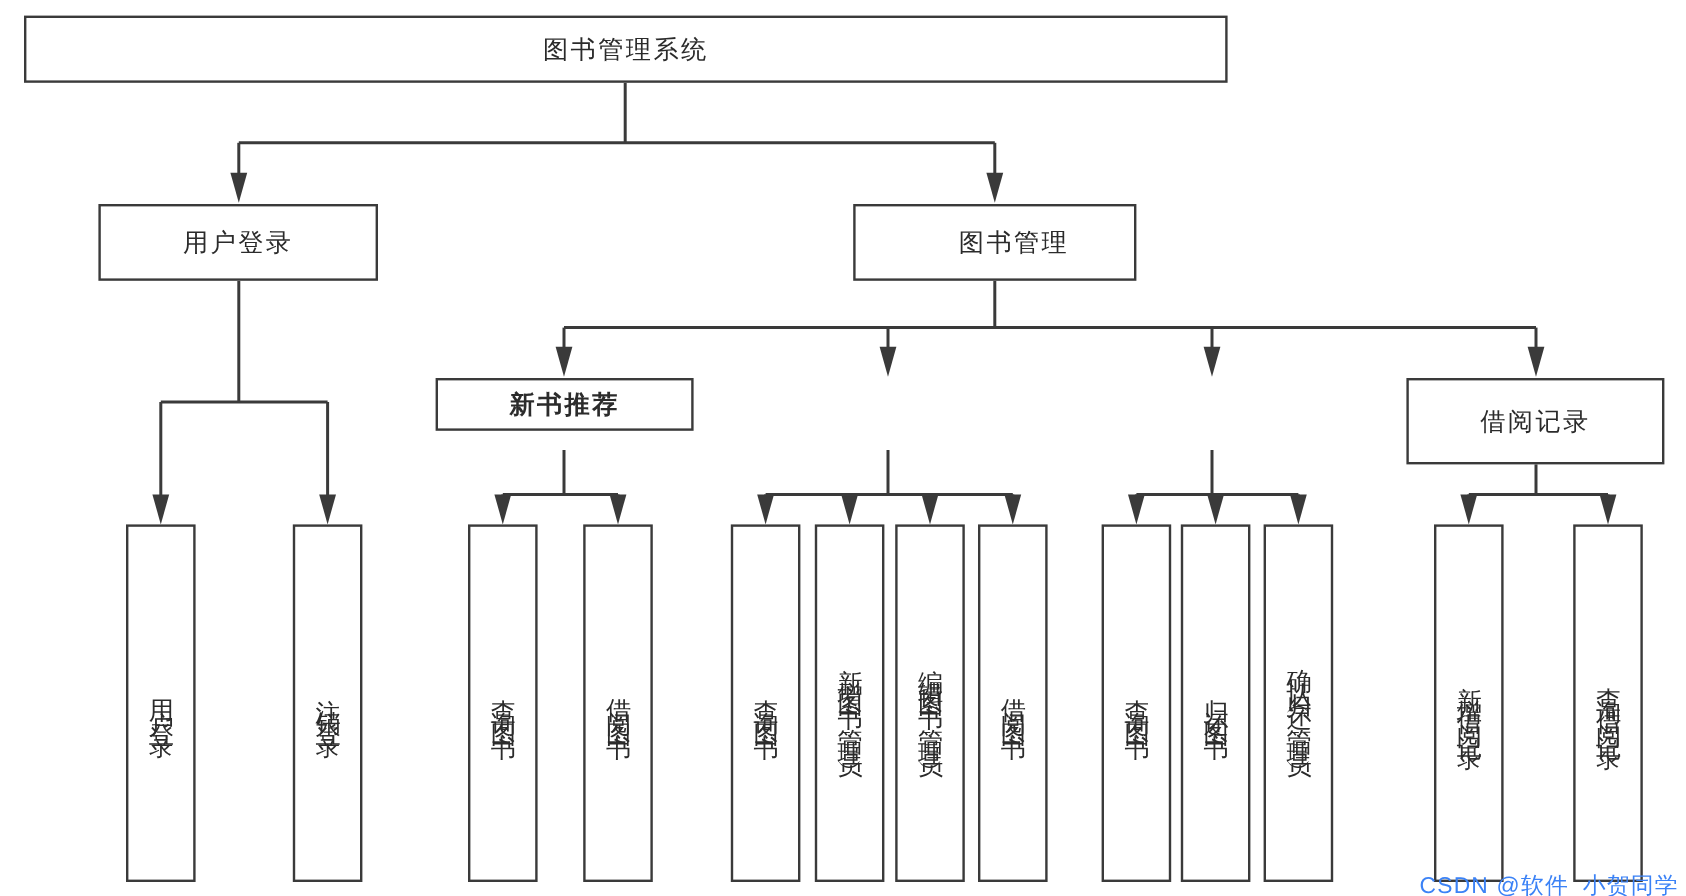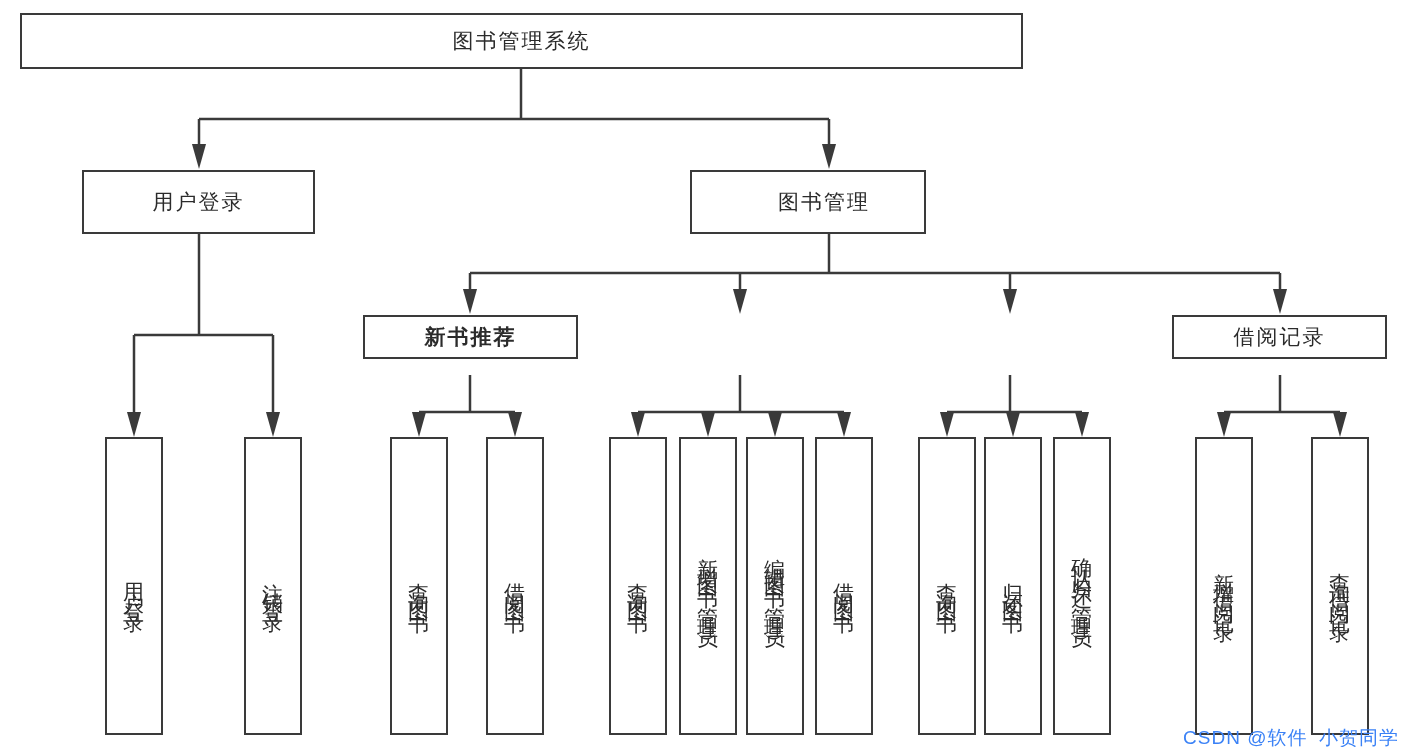--- a/index.html
+++ b/index.html
@@ -108,24 +108,24 @@
       <polygon points="1006,412 1020,412 1013,437"></polygon>
       <polygon points="1075,412 1089,412 1082,437"></polygon>
       <polygon points="1217,412 1231,412 1224,437"></polygon>
       <polygon points="1333,412 1347,412 1340,437"></polygon>
     </g>
   </svg>
 
   <div class="box hbox root-box" style="left:20px; top:13px; width:1003px; height:56px;">图书管理系统</div>
 
   <div class="box hbox" style="left:82px; top:170px; width:233px; height:64px;">用户登录</div>
-  <div class="box hbox" style="left:690px; top:170px; width:236px; height:64px;padding-left:32px;">图书管理</div>
+  <div class="box hbox" style="left:711px; top:170px; width:236px; height:64px;padding-left:32px;">图书管理</div>
 
   <div class="box hbox" style="left:363px; top:315px; width:215px; height:44px;font-weight:bold;">新书推荐</div>
-  <div class="box hbox" style="left:1172px; top:315px; width:215px; height:44px;">借阅记录</div>
+  <div class="box hbox" style="left:1172px; top:315px; width:215px; height:72px;">借阅记录</div>
 
   <div class="box vbox" style="left:105px; top:437px; width:58px; height:298px;">
     <span class="vtext">用户登录</span>
   </div>
   <div class="box vbox" style="left:244px; top:437px; width:58px; height:298px;">
     <span class="vtext">注销登录</span>
   </div>
 
   <div class="box vbox" style="left:390px; top:437px; width:58px; height:298px;">
     <span class="vtext">查询图书</span>

